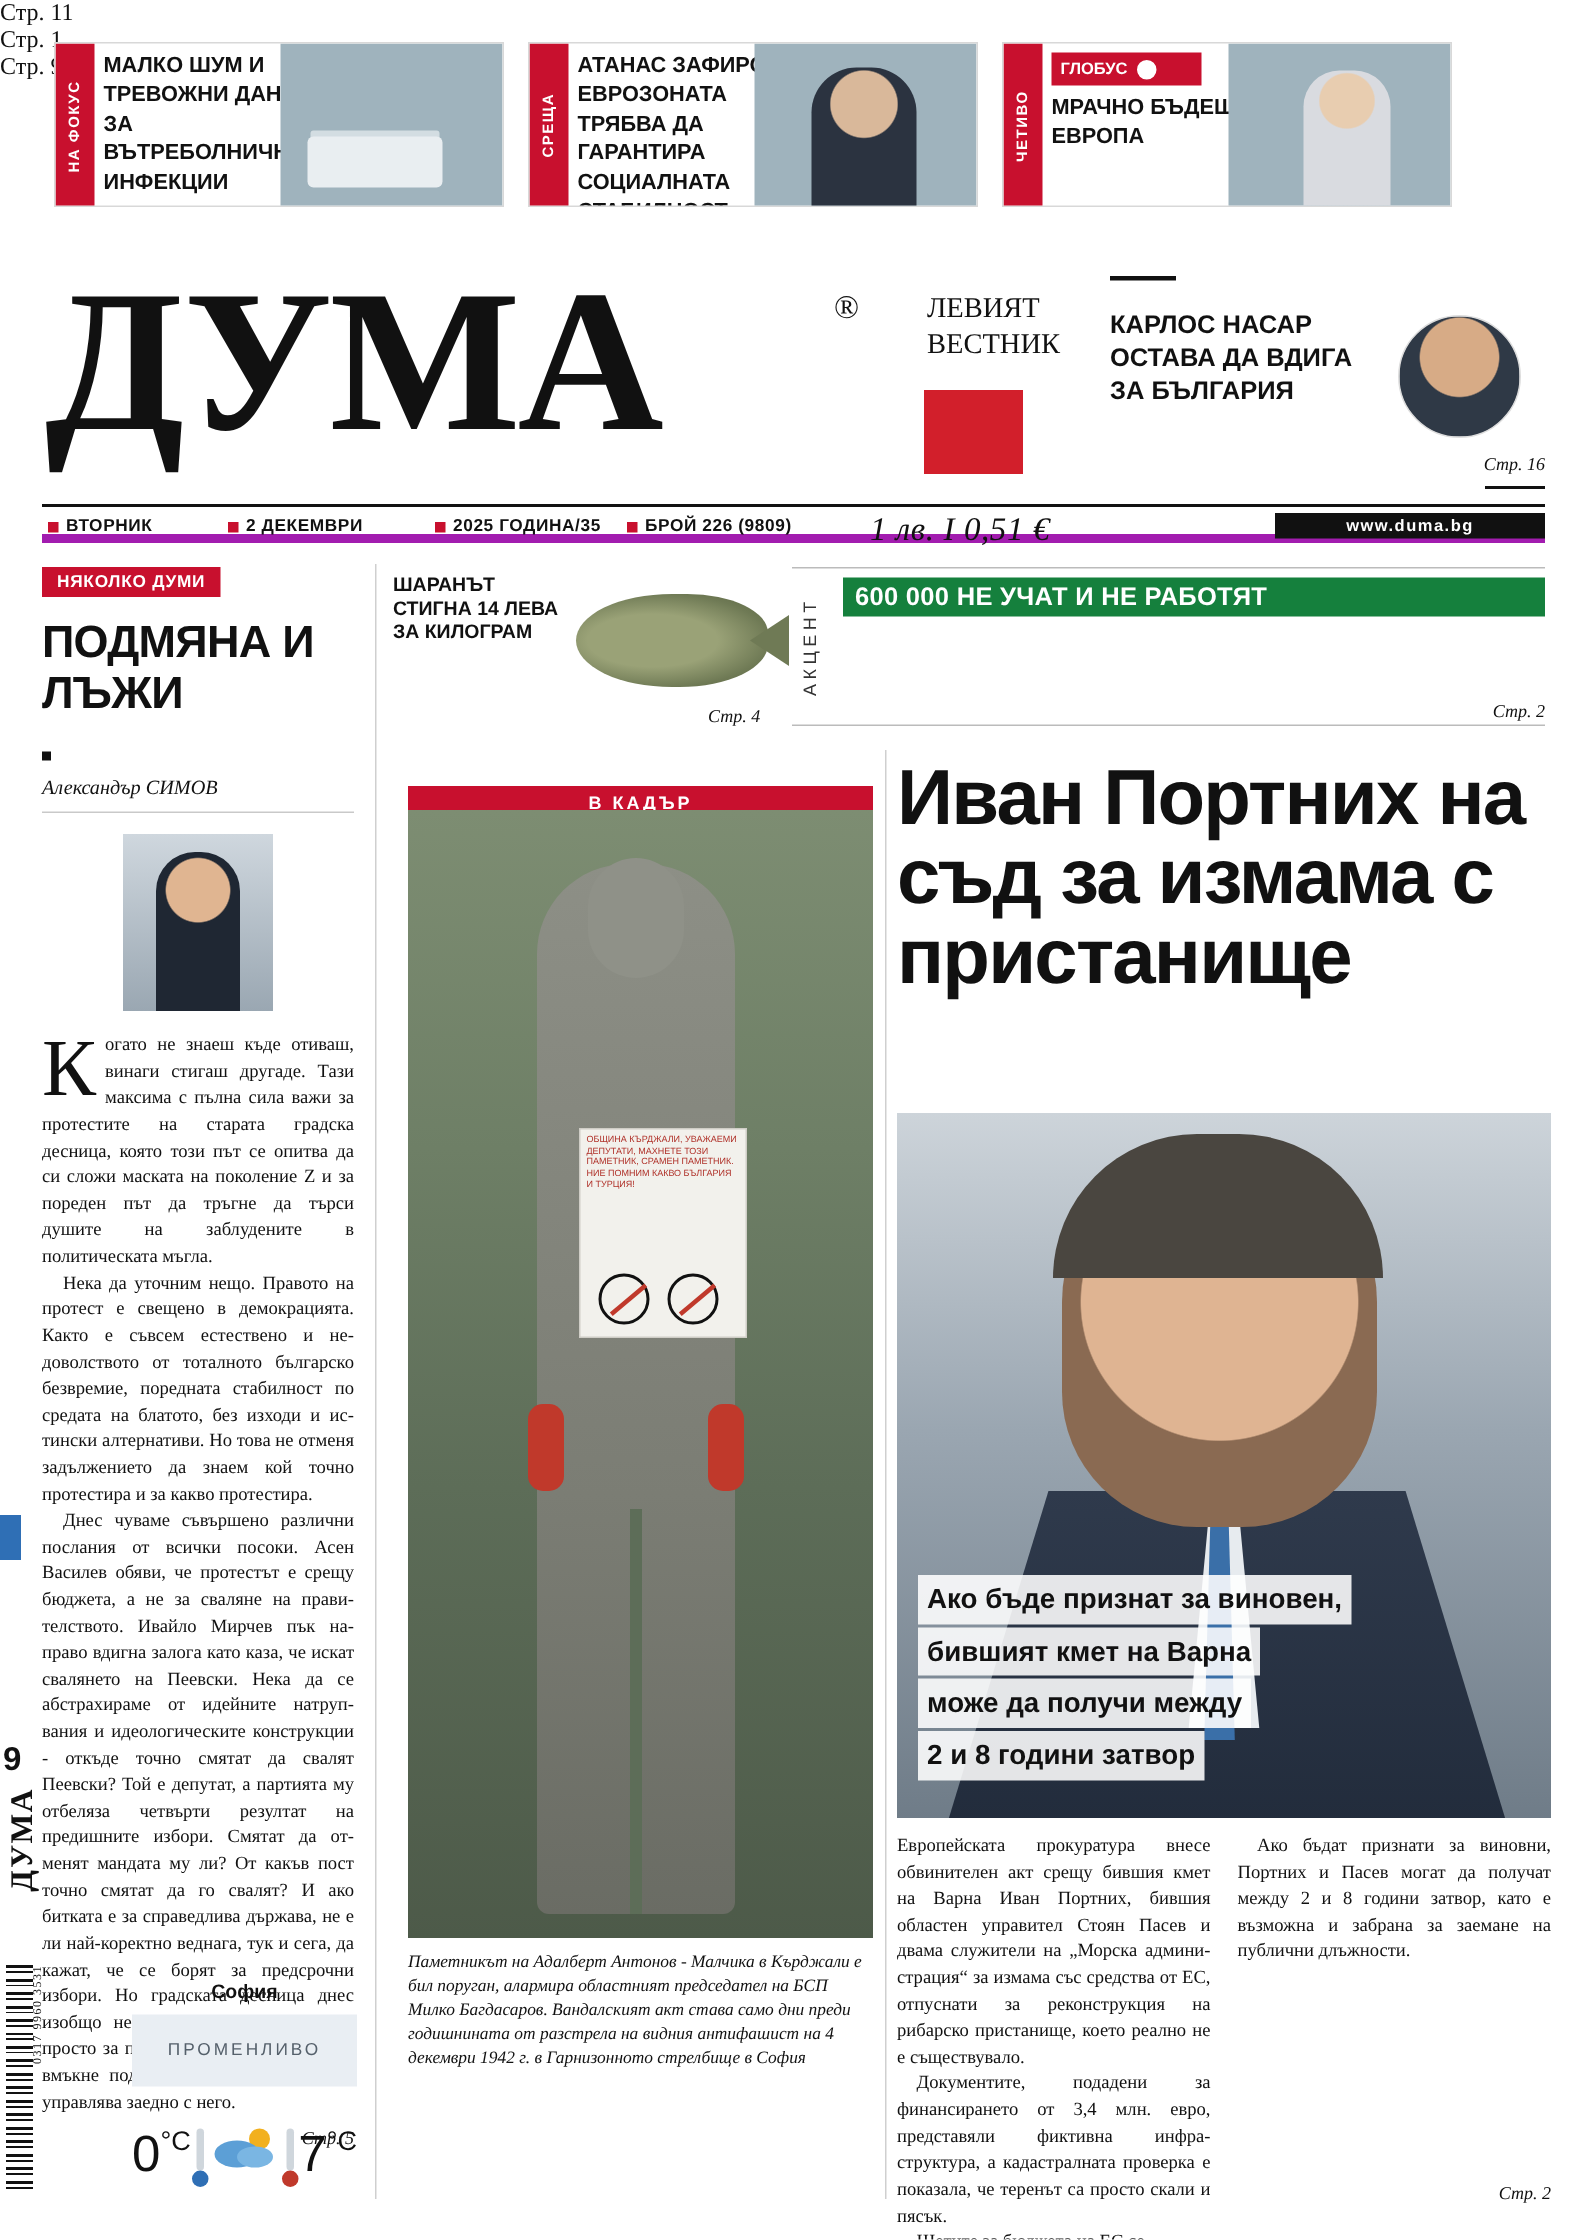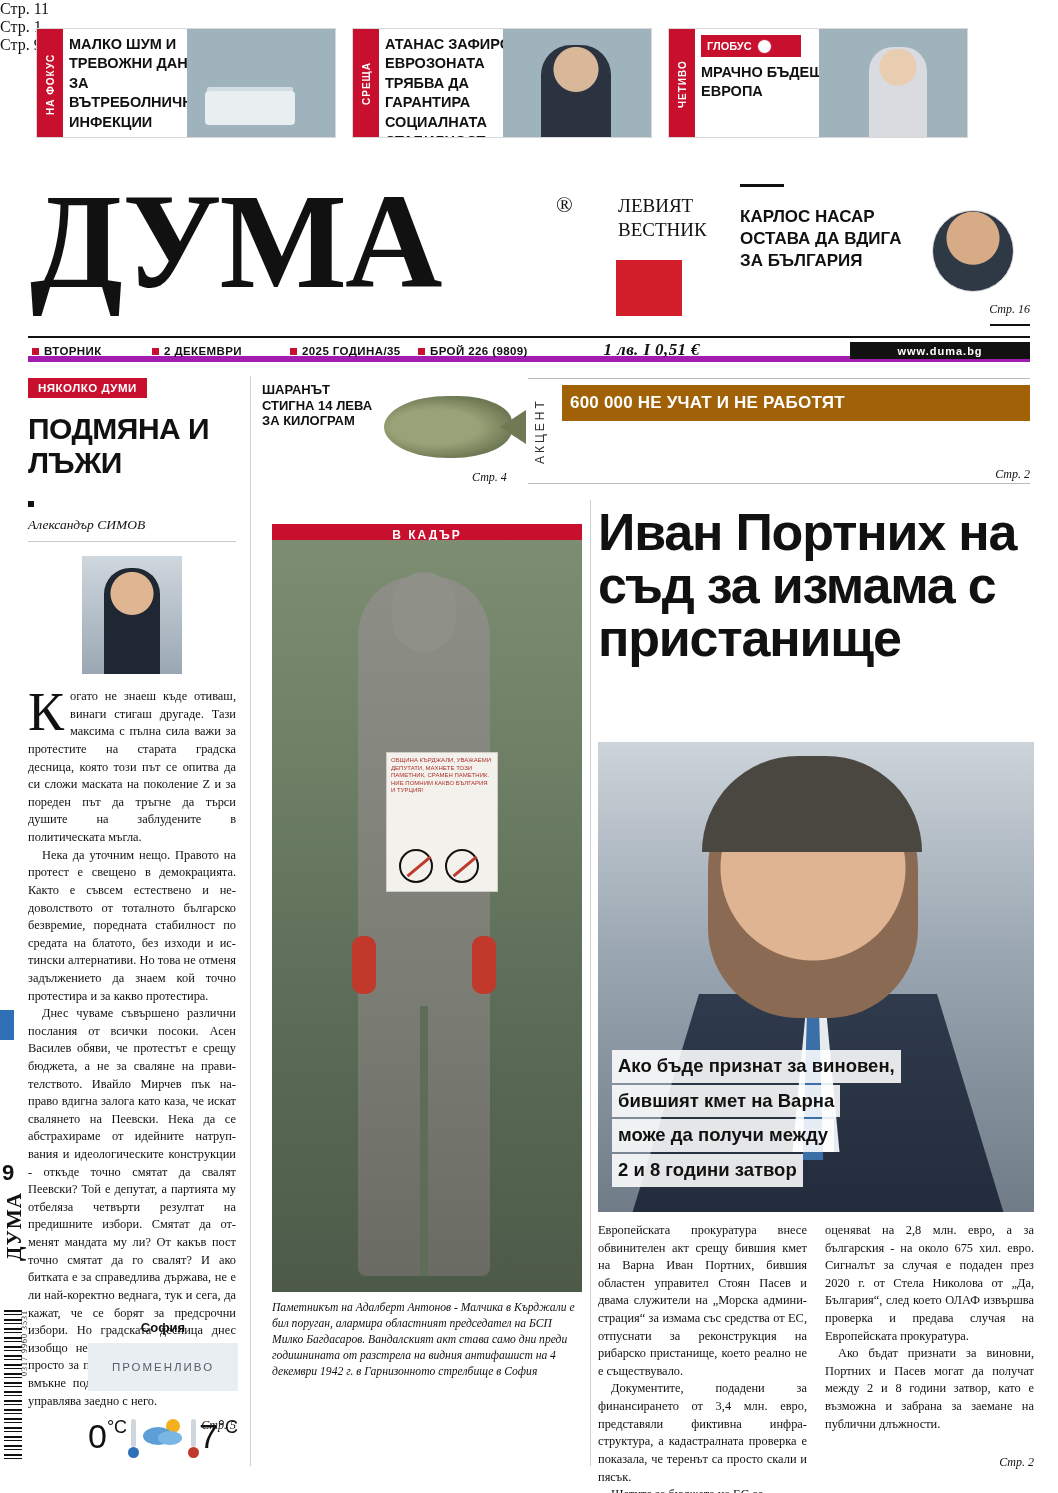--- a/index.html
+++ b/index.html
@@ -109,21 +109,21 @@
   .mh-bar{
     position:absolute; left:28px; top:168px; width:1002px; height:26px;
     border-top:2px solid #111; border-bottom:6px solid #a21caf;
     font-family:"Liberation Sans",sans-serif; font-size:11.5px; font-weight:bold;
     letter-spacing:.4px; color:#111;
   }
   .mh-bar .it{ position:absolute; top:7px; display:flex; align-items:center; gap:5px;}
   .mh-bar .sq{ width:7px;height:7px;background:#c8102e;display:inline-block;}
   .mh-price{
     position:absolute; right:330px; top:2px;
-    font-family:"Liberation Serif",serif; font-size:17px; font-weight:bold; font-style:italic;
+    font-family:"Liberation Serif",serif; font-size:22px; font-weight:normal; font-style:italic;
   }
   .mh-web{
     position:absolute; right:0; top:4px; width:180px; height:17px; background:#111;
     color:#fff; font-family:"Liberation Sans",sans-serif; font-size:11px;
     display:flex; align-items:center; justify-content:center; letter-spacing:1px;
   }
 
   
   .col1 { position:absolute; left:28px; top:378px; width:208px; }
   .kicker {
@@ -226,21 +226,21 @@
     position:absolute; left:528px; top:378px; width:502px; height:106px;
     border-top:1px solid #bbb; border-bottom:1px solid #bbb;
   }
   .accent .vlabel{
     position:absolute; left:0; top:6px; height:92px; width:24px;
     writing-mode:vertical-rl; transform:rotate(180deg);
     font-family:"Liberation Sans",sans-serif; font-size:12px; letter-spacing:3px;
     display:flex; align-items:center; justify-content:center; color:#333;
   }
   .accent .hdl{
-    position:absolute; left:34px; top:6px; right:0; height:36px; background:#a16207;
+    position:absolute; left:34px; top:6px; right:0; height:26px; background:#15803d;
     color:#fff; font-family:"Liberation Sans",sans-serif; font-weight:bold; font-size:17px;
     display:flex; align-items:center; padding-left:8px; letter-spacing:.2px;
   }
   .accent .body{
     position:absolute; left:34px; top:40px; right:0;
     font-style:italic; font-size:13px; line-height:1.42; text-align:justify; color:#222;
   }
   .accent .pg{ position:absolute; right:0; top:88px; font-style:italic; font-size:12px;}
 
   
@@ -499,21 +499,20 @@
     <div>2 и 8 години затвор</div>
   </div>
 
   <div class="main-cols">
     <div class="c">
       <p class="first">Европейската прокуратура внесе обвинителен акт срещу бившия кмет на Варна Иван Портних, бившия областен упра­вител Стоян Пасев и двама служители на „Морска админи­страция“ за измама със средства от ЕС, отпуснати за реконструк­ция на рибарско пристанище, което реално не е съществувало.</p>
       <p>Документите, подадени за финансирането от 3,4 млн. евро, представяли фиктивна инфра­структура, а кадастралната про­верка е показала, че теренът са просто скали и пясък.</p>
       <p>Щетите за бюджета на ЕС се</p>
     </div>
     <div class="c">
-      <p class="first">оценявat на 2,8 млн. евро, а за българския - на около 675 хил. евро. Сигналът за случая е по­даден през 2020 г. от Стела Ни­колова от „Да, България“, след което ОЛАФ извършва проверка и предава случая на Европейска­та прокуратура.</p>
       <p>Ако бъдат признати за ви­новни, Портних и Пасев могат да получат между 2 и 8 години затвор, като е възможна и забрана за заемане на публични длъж­ности.</p>
     </div>
   </div>
   <div class="main-pg-wrap">
     <div class="main-pg">Стр. 2</div>
   </div>
 
   <div class="vrule" style="left:250px; top:376px; height:1090px;"></div>
   <div class="vrule" style="left:590px; top:500px; height:966px;"></div>
 

